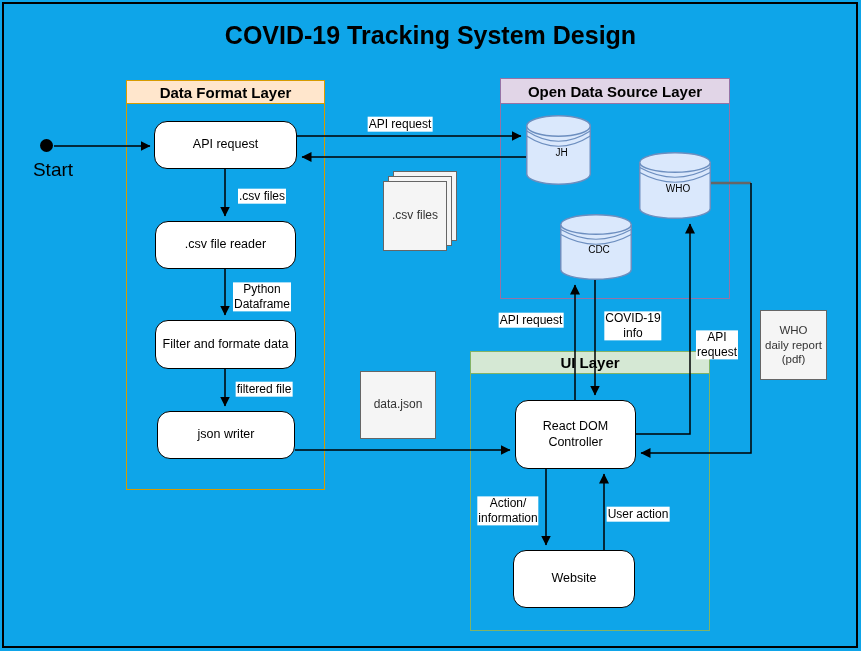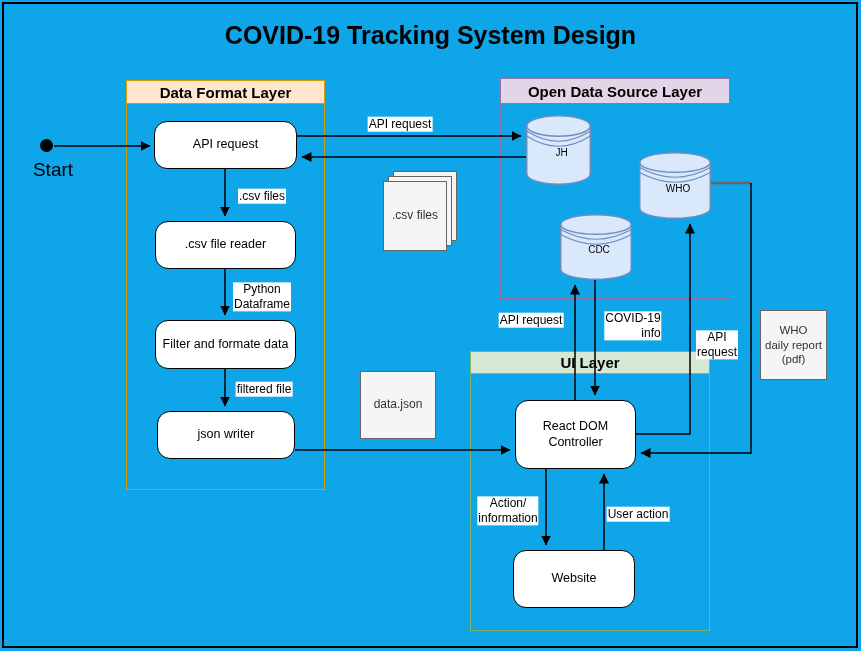--- a/index.html
+++ b/index.html
@@ -154,20 +154,20 @@
     <line x1="546" y1="469" x2="546" y2="545" stroke="#000" stroke-width="1.5" marker-end="url(#arrow)"></line>
     <line x1="604" y1="550" x2="604" y2="474" stroke="#000" stroke-width="1.5" marker-end="url(#arrow)"></line>
   </svg>
 
   <div class="elabel" style="left:400px;top:124px;">API request</div>
   <div class="elabel" style="left:262px;top:196px;">.csv files</div>
   <div class="elabel" style="left:262px;top:297px;">Python
 Dataframe</div>
   <div class="elabel" style="left:264px;top:389px;">filtered file</div>
   <div class="elabel" style="left:531px;top:320px;">API request</div>
-  <div class="elabel" style="left:633px;top:326px;text-align:right;">COVID-19
+  <div class="elabel" style="left:633px;top:326px;">COVID-19
 info</div>
   <div class="elabel" style="left:717px;top:345px;">API
 request</div>
   <div class="elabel" style="left:508px;top:511px;">Action/
 information</div>
   <div class="elabel" style="left:638px;top:514px;">User action</div>
 </div>
 
 </body></html>

